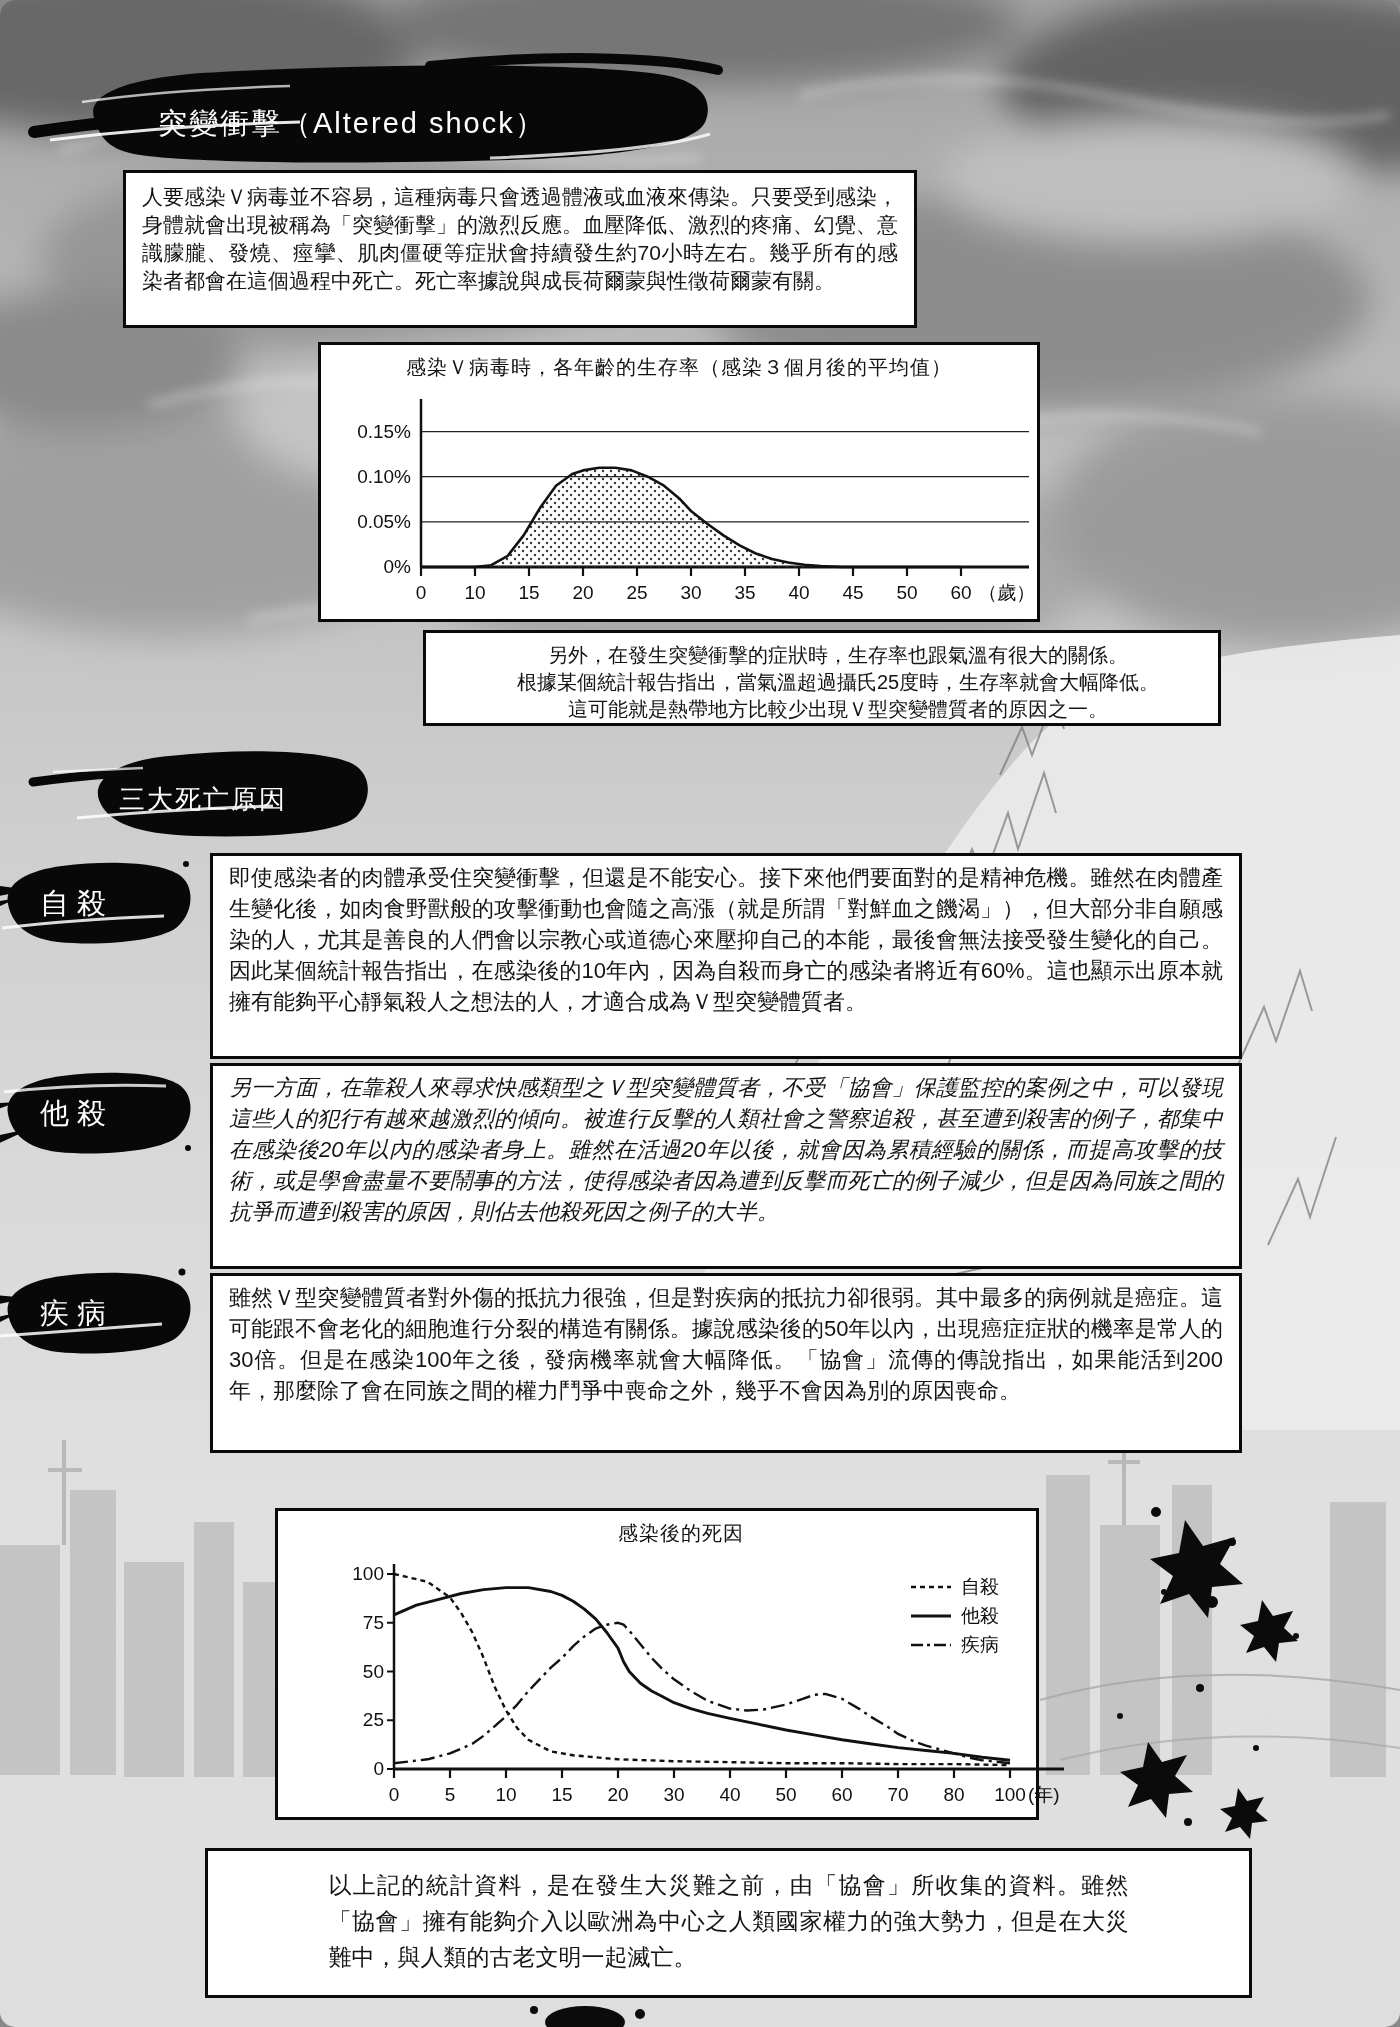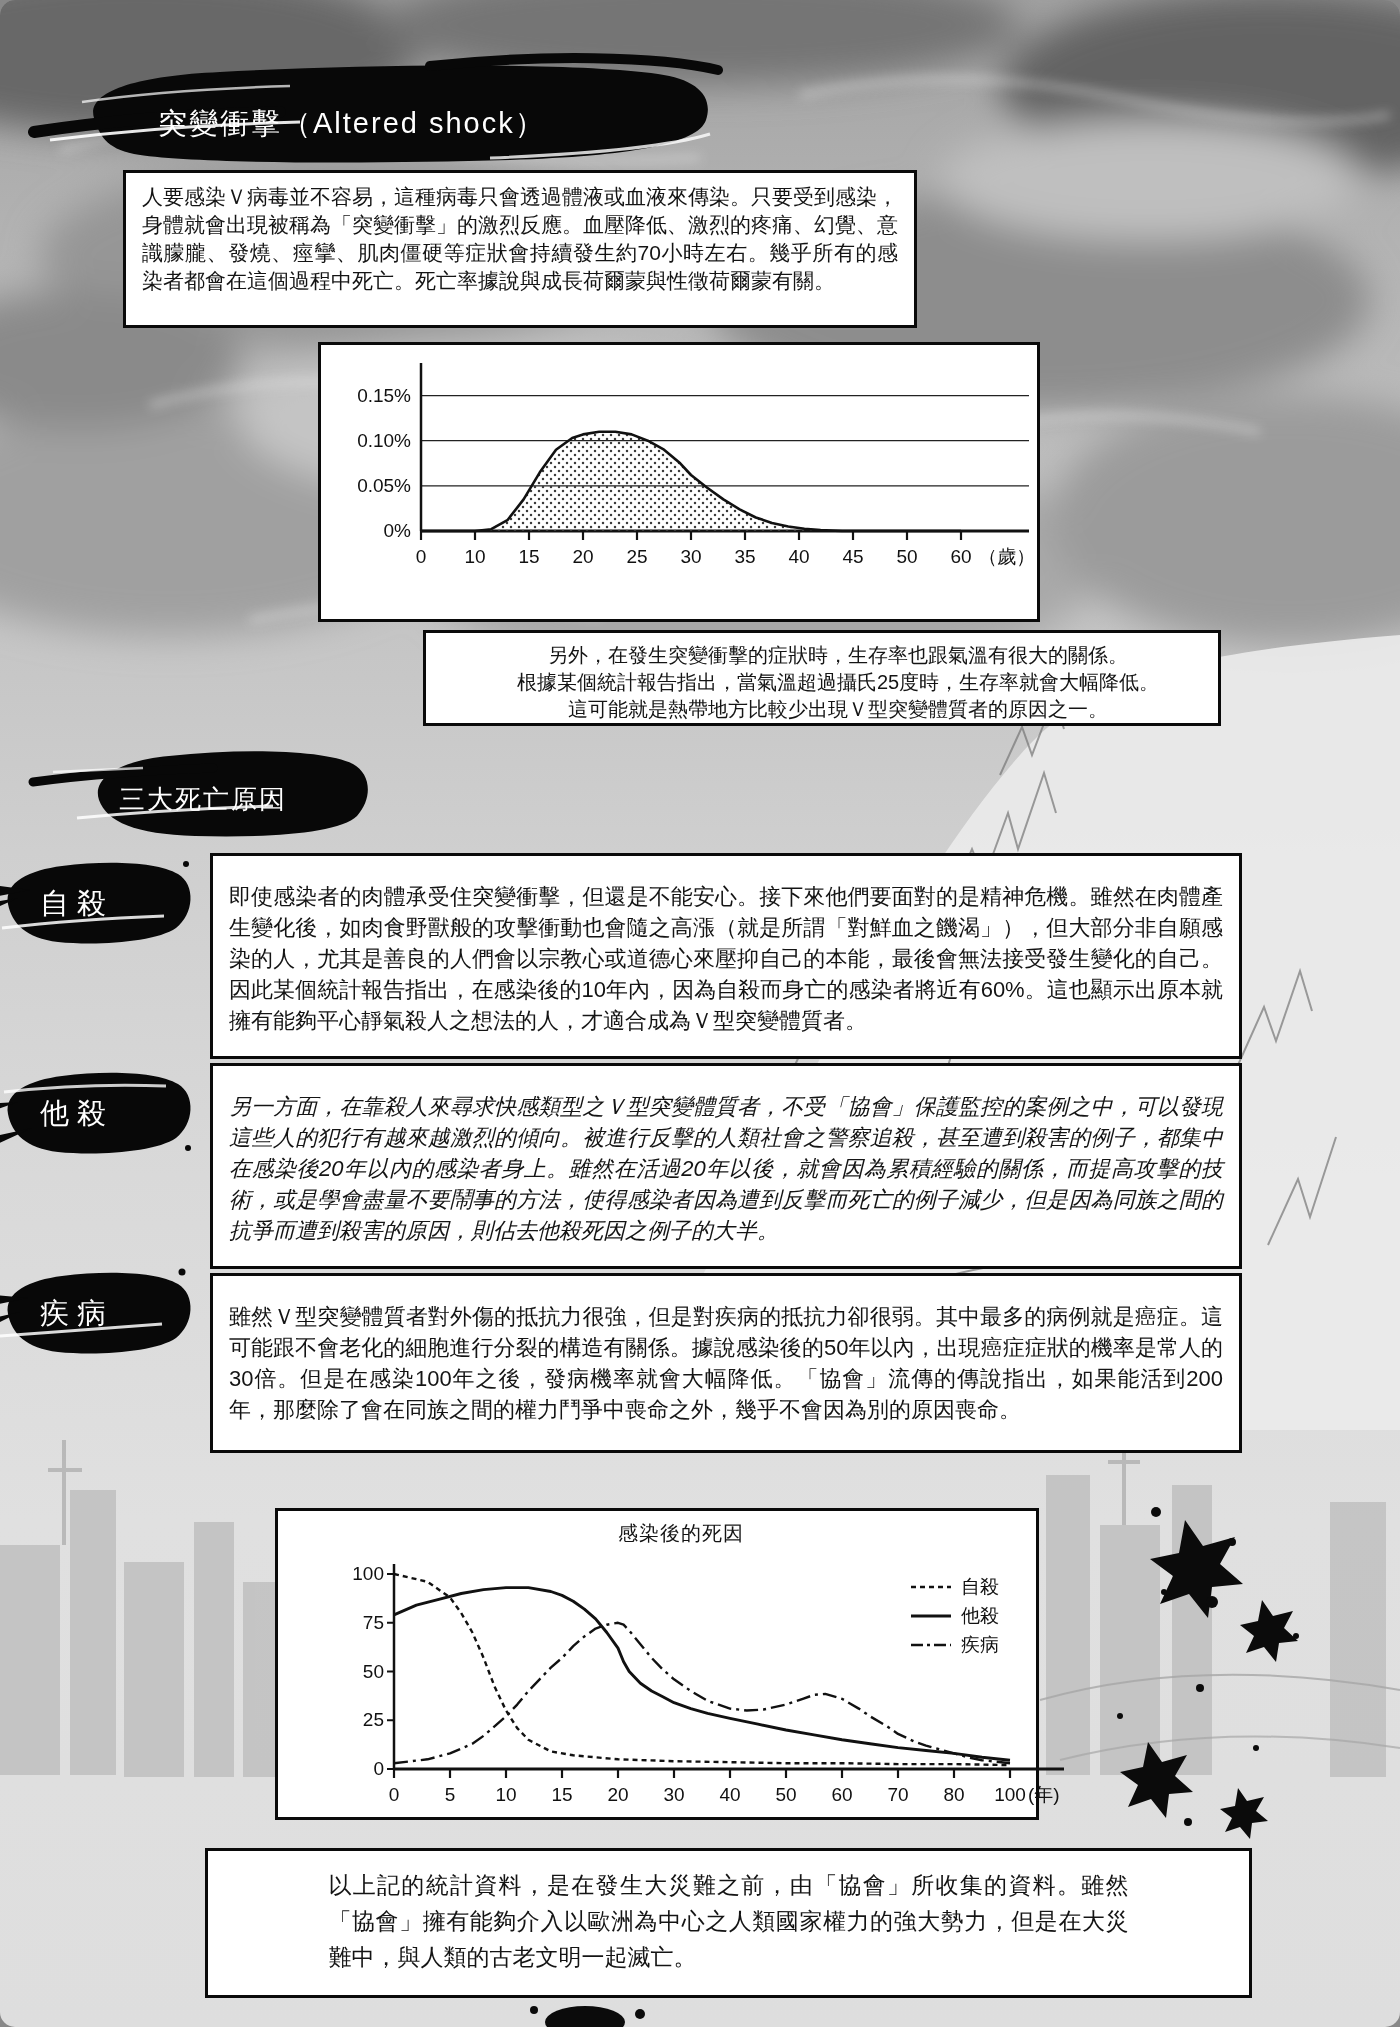--- a/index.html
+++ b/index.html
@@ -10,21 +10,21 @@
   }
   .bg{position:absolute;left:0;top:0;z-index:0;}
   .panel{
     position:absolute; z-index:2; background:#fff; border:3px solid #0a0a0a;
     box-sizing:border-box; overflow:hidden;margin-left:35px;
   }
   .panel p{margin:0; text-align:justify;}
   .intro-box{left:88px; top:170px; width:794px; height:158px; padding:10px 16px; font-size:21px; line-height:28px;}
   .note-box{left:388px; top:630px; width:798px; height:96px; padding:9px 16px 8px 48px; font-size:20px; line-height:27px;}
   .note-box p{text-align:center;}
-  .cause-box{left:175px; width:1032px; padding:25px 16px; font-size:22px; line-height:31px;}
+  .cause-box{left:175px; width:1032px; padding:6px 16px; font-size:22px; line-height:31px;}
   .cause-box.c1{top:853px; height:206px;}
   .cause-box.c2{top:1063px; height:206px;font-style:italic;}
   .cause-box.c3{top:1273px; height:180px;}
   .footer-box{left:170px; top:1848px; width:1047px; height:150px; padding:16px 0;}
   .footer-box .inner{width:800px; margin:0 auto; font-size:23px; line-height:36px; text-align:justify;}
   .chart-box{
     position:absolute; z-index:2; background:#fff; border:3px solid #0a0a0a; box-sizing:border-box;
   }
   .chart-box .ctitle{text-align:center; font-size:20px; padding-top:9px; letter-spacing:1px;}
   #chart1-box{left:318px; top:342px; width:722px; height:280px;}
@@ -149,20 +149,21 @@
       <path d="M420,96 C520,92 600,84 640,72" stroke="#ffffff" stroke-width="3" fill="none" opacity="0.8"></path>
     </svg>
     <span>突變衝擊（Altered shock）</span>
   </div>
 
   <div class="panel intro-box">
     <p>人要感染Ｖ病毒並不容易，這種病毒只會透過體液或血液來傳染。只要受到感染，身體就會出現被稱為「突變衝擊」的激烈反應。血壓降低、激烈的疼痛、幻覺、意識朦朧、發燒、痙攣、肌肉僵硬等症狀會持續發生約70小時左右。幾乎所有的感染者都會在這個過程中死亡。死亡率據說與成長荷爾蒙與性徵荷爾蒙有關。</p>
   </div>
 
   <div class="chart-box" id="chart1-box">
+    <div class="ctitle">感染Ｖ病毒時，各年齡的生存率（感染３個月後的平均值）</div>
     <svg id="chart1-svg" width="716" height="236" viewBox="0 0 716 236">
         <defs>
           <pattern id="chart1-svg-dots" width="8" height="8" patternUnits="userSpaceOnUse">
             <circle cx="2" cy="2" r="1.25" fill="#3a3a3a"></circle>
             <circle cx="6" cy="6" r="1.25" fill="#3a3a3a"></circle>
           </pattern>
         </defs>
         <line x1="100" y1="50.571428571428555" x2="708" y2="50.571428571428555" stroke="#222" stroke-width="1.3"></line>
         <text x="90" y="56.571428571428555" text-anchor="end" font-size="19" fill="#111">0.15%</text>
         <line x1="100" y1="95.71428571428571" x2="708" y2="95.71428571428571" stroke="#222" stroke-width="1.3"></line>

